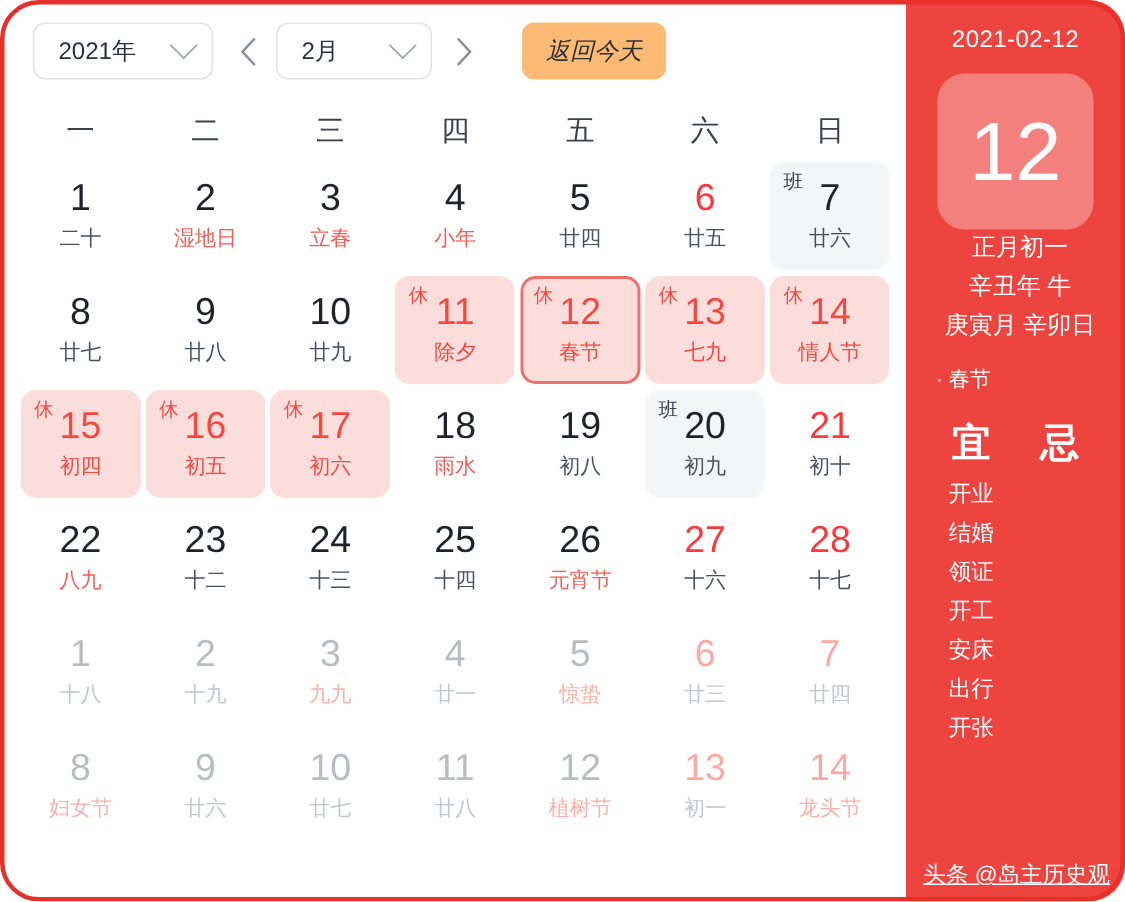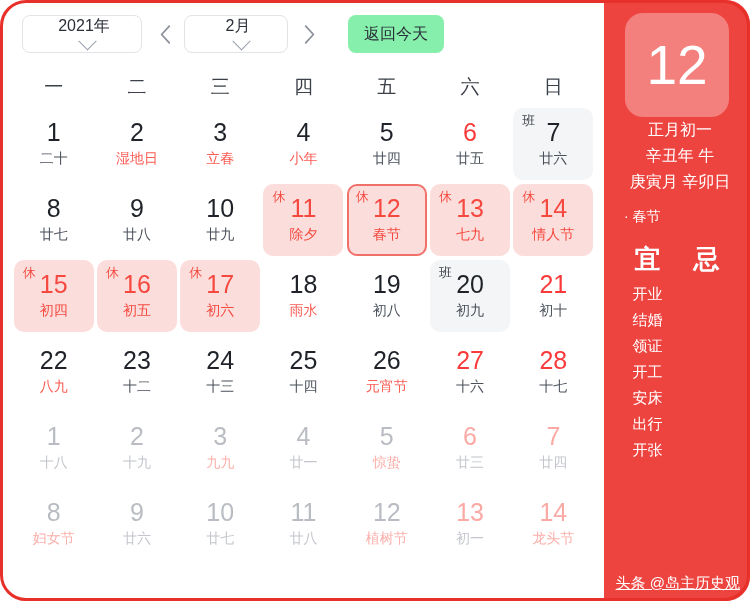--- a/index.html
+++ b/index.html
@@ -50,21 +50,20 @@
     justify-content: space-between;
     height: 38px;
     border: 1px solid #e2e3e7;
     border-radius: 8px;
     background: #fff;
     padding: 0 12px 0 16px;
     color: #2b2f38;
     font-size: 16px;
     cursor: pointer;
     white-space: nowrap;
-    flex-direction: column;
   }
   .select.year { width: 120px; }
   .select.month { width: 104px; }
   .select.holiday { width: 124px; padding: 0 10px 0 12px; }
   .chev {
     width: 13px; height: 13px;
     border-right: 1.6px solid #9aa0ab;
     border-bottom: 1.6px solid #9aa0ab;
     transform: rotate(45deg) translate(-3px, -3px);
     margin-left: 6px;
@@ -76,29 +75,30 @@
     cursor: pointer;
     color: #8a8f99;
     font-size: 22px;
     line-height: 1;
   }
   .arrow.prev { margin-left: 6px; margin-right: 2px; }
   .arrow.next { margin-left: 4px; margin-right: 10px; }
   .today-btn {
     height: 38px;
     border-radius: 8px;
-    background: #86efac;
+    background: #fdba74;
     border: none;
     padding: 0 16px;
     font-size: 16px;
     color: #2b2f38;
     cursor: pointer;
     margin-left: 12px;
     font-family: inherit;
     white-space: nowrap;
+    font-style: italic;
   }
 
   
   .weekdays {
     display: grid;
     grid-template-columns: repeat(7, 1fr);
     padding: 0 12px;
     height: 38px;
     align-items: center;
   }
@@ -457,20 +457,21 @@
           <span class="lunar">初一</span>
         </div>
         <div class="cell out wknd wknd">
           <span class="dnum">14</span>
           <span class="lunar fest">龙头节</span>
         </div>
       </div>
   </div>
 
   <div class="panel">
+    <div class="pdate">2021-02-12</div>
     <div class="bigbox">
       <div class="bignum">12</div>
     </div>
     <div class="plunar">
       <div>正月初一</div>
       <div>辛丑年 牛</div>
       <div>庚寅月 辛卯日</div>
     </div>
     <div class="pfest">· 春节</div>
     <div class="yiji">

